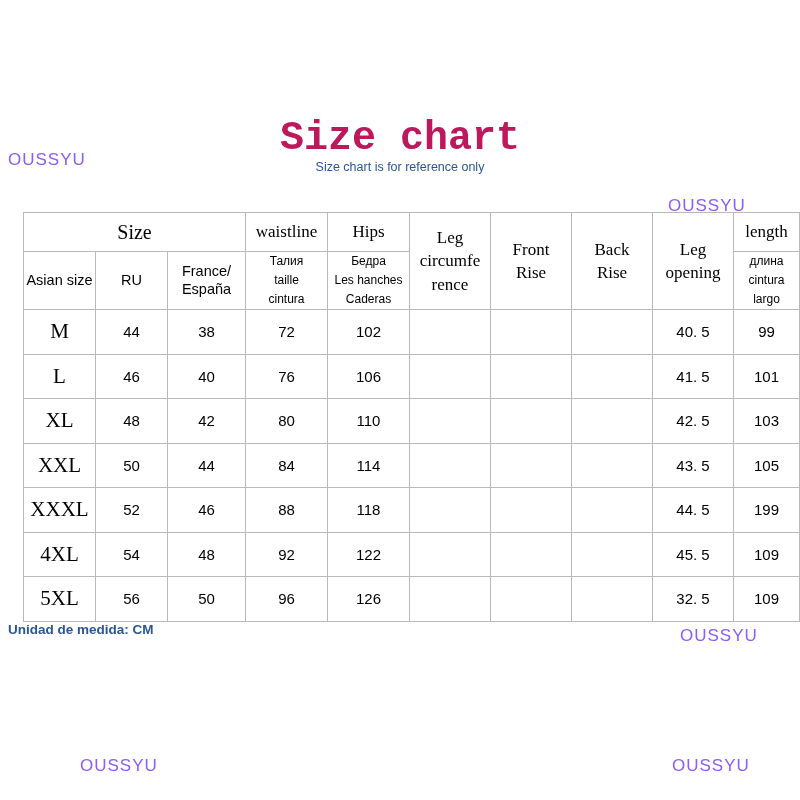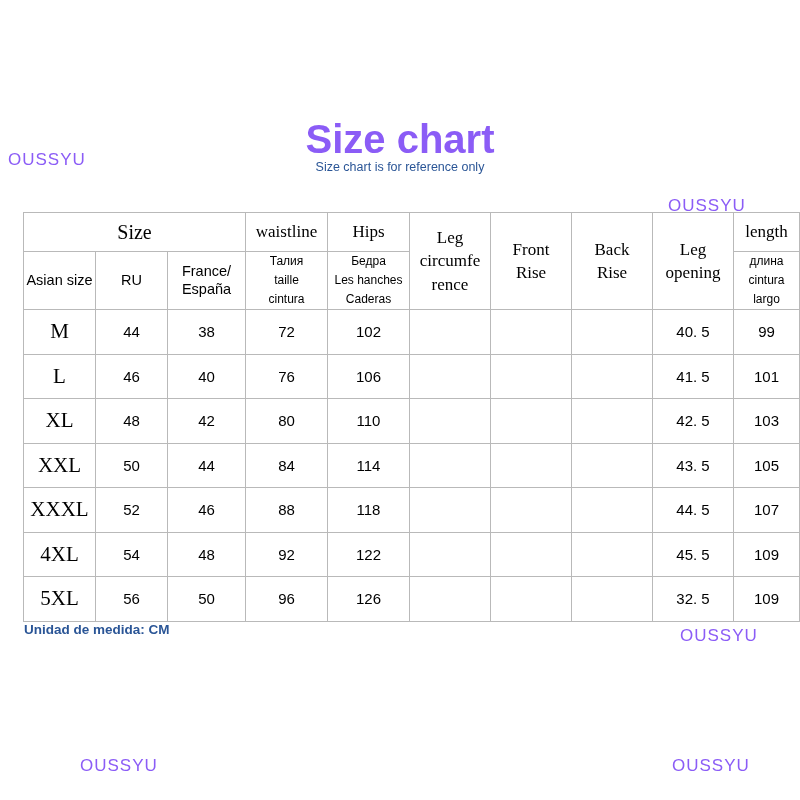--- a/index.html
+++ b/index.html
@@ -31,24 +31,24 @@
   
   #title-block {
     position: absolute;
     top: 118px;
     left: 0;
     width: 800px;
     text-align: center;
     z-index: 2;
   }
   #title-block .main-title {
-    font-family: Liberation Sans, sans-serif;
+    font-family: Liberation Mono, monospace;
     font-weight: bold;
     font-size: 40px;
-    color: #8b5cf6;
+    color: #be185d;
     line-height: 1.05;
     margin: 0;
   }
   #title-block .sub-title {
     font-family: "Liberation Sans", sans-serif;
     font-size: 12.5px;
     color: #2a5596;
   }
 
   
@@ -127,21 +127,21 @@
     font-size: 21px;
   }
   .val {
     font-family: "Liberation Sans", sans-serif;
     font-size: 15px;
   }
 
   
   #footer-note {
     position: absolute;
-    left: 24px;
+    left: 8px;
     top: 622px;
     font-family: "Liberation Sans", sans-serif;
     font-weight: bold;
     font-size: 13.5px;
     color: #2a5596;
     z-index: 2;
   }
 </style>
 </head>
 <body>
@@ -276,21 +276,21 @@
         <tr class="body-row">
           <td class="sz-label">XXXL</td>
           <td class="val">52</td>
           <td class="val">46</td>
           <td class="val">88</td>
           <td class="val">118</td>
           <td class="val"></td>
           <td class="val"></td>
           <td class="val"></td>
           <td class="val">44. 5</td>
-          <td class="val">107</td>
+          <td class="val">199</td>
         </tr>
         <tr class="body-row">
           <td class="sz-label">4XL</td>
           <td class="val">54</td>
           <td class="val">48</td>
           <td class="val">92</td>
           <td class="val">122</td>
           <td class="val"></td>
           <td class="val"></td>
           <td class="val"></td>

